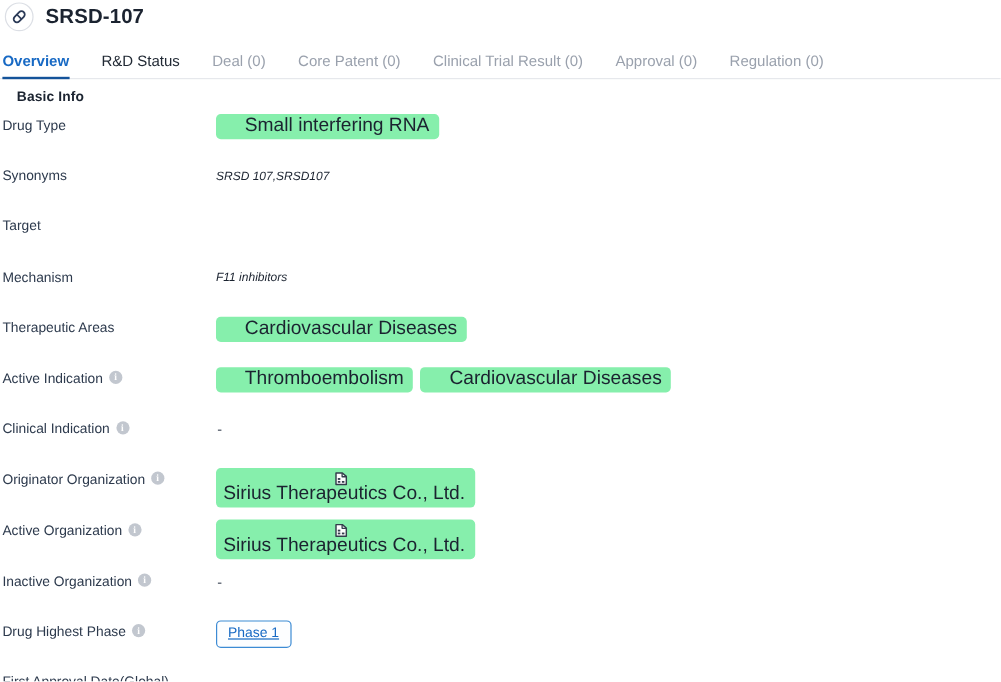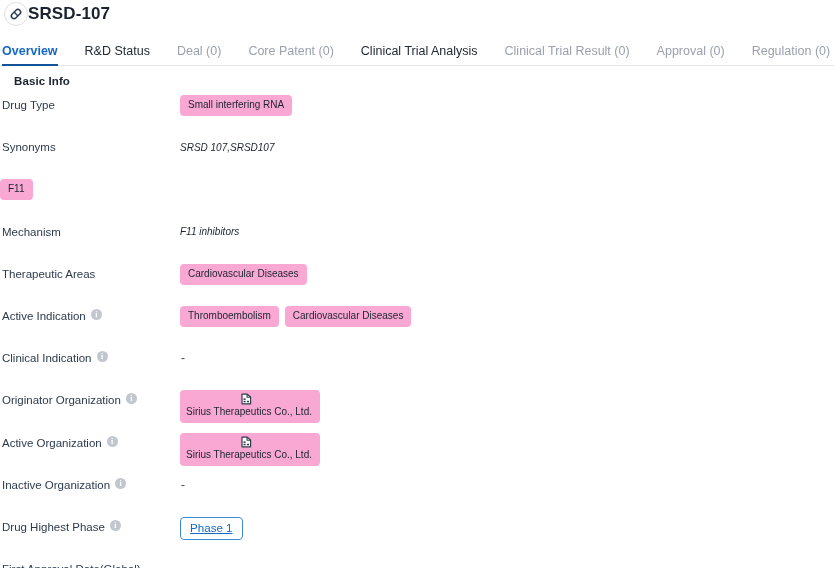--- a/index.html
+++ b/index.html
@@ -29,20 +29,21 @@
     border-radius: 50%;
     border: 1px solid #dcdfe5;
     background: #ffffff;
     display: flex;
     align-items: center;
     justify-content: center;
     flex: 0 0 auto;
   }
   .drug-avatar svg { display: block; }
   .page-title {
+    margin-left: 10px;
     font-size: 17px;
     font-weight: bold;
     color: #1b2330;
     letter-spacing: 0.1px;
     white-space: nowrap;
   }
 
   
   .tabbar {
     position: relative;
@@ -141,24 +142,24 @@
   .dash-value {
     font-size: 12px;
     color: #4a5costly;
     color: #3c4655;
     padding-top: 3px;
     padding-left: 1px;
   }
   .chip {
     display: inline-flex;
     align-items: center;
-    background: #f9a8d4;
+    background: #86efac;
     border-radius: 4px;
-    padding: 3px 8px 4px 8px;
-    font-size: 10px;
+    padding: 3px 8px 4px 24px;
+    font-size: 16px;
     color: #1b2330;
     line-height: 14px;
     white-space: nowrap;
     cursor: pointer;
   }
   .chip.with-icon { padding-left: 6px; flex-direction: column; }
   .chip .org-icon {
     margin-right: 5px;
     display: inline-flex;
     flex: 0 0 auto;
@@ -193,21 +194,20 @@
       </svg>
     </div>
     <div class="page-title">SRSD-107</div>
   </div>
 
   <div class="tabbar" id="tabbar">
       <div class="tab active">Overview</div>
       <div class="tab enabled">R&amp;D Status</div>
       <div class="tab">Deal (0)</div>
       <div class="tab">Core Patent (0)</div>
-      <div class="tab enabled">Clinical Trial Analysis</div>
       <div class="tab">Clinical Trial Result (0)</div>
       <div class="tab">Approval (0)</div>
       <div class="tab">Regulation (0)</div>
     </div>
 
   <div class="section-title">Basic Info</div>
 
   <div class="rows" id="rows">
       <div class="row">
         <div class="row-label">
@@ -221,24 +221,22 @@
       </div>
       <div class="row">
         <div class="row-label">
           <span>Synonyms</span>
         </div>
         <div class="row-value">
           <span class="plain-value">SRSD 107,SRSD107</span>
         </div>
       </div>
       <div class="row">
-        <div class="row-value">
-          <span class="chip">
-            <span>F11</span>
-          </span>
+        <div class="row-label">
+          <span>Target</span>
         </div>
       </div>
       <div class="row">
         <div class="row-label">
           <span>Mechanism</span>
         </div>
         <div class="row-value">
           <span class="plain-value">F11 inhibitors</span>
         </div>
       </div>

